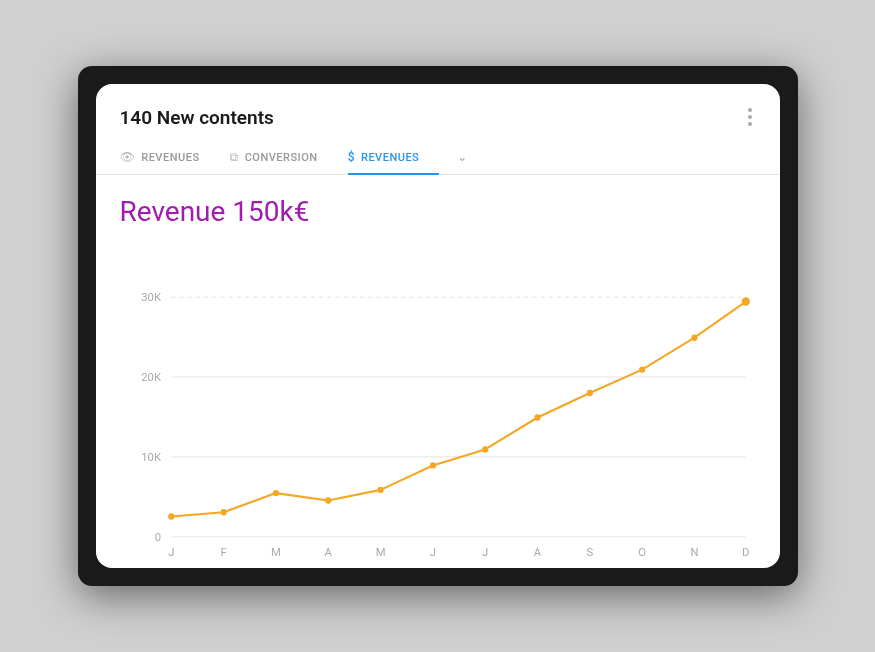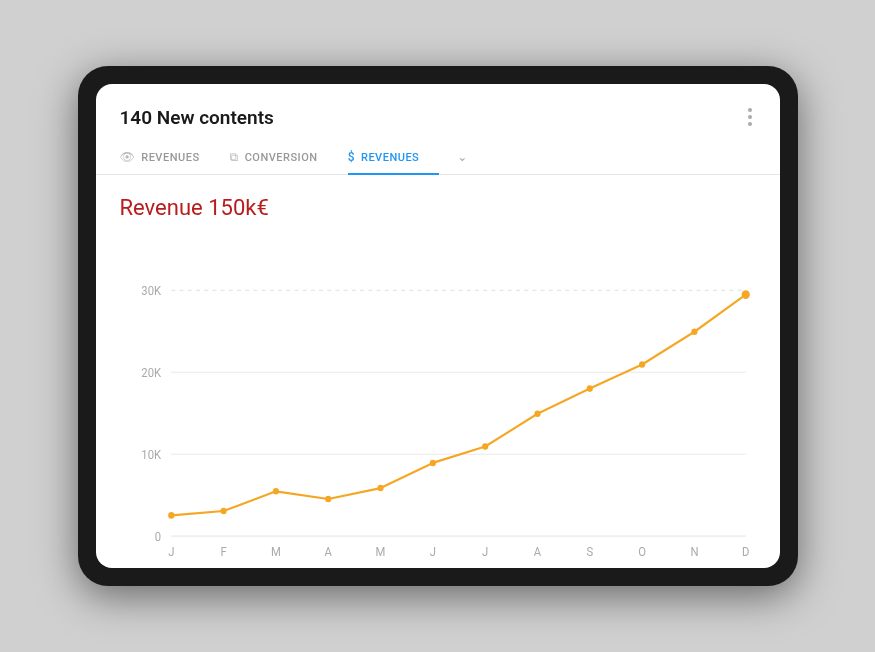--- a/index.html
+++ b/index.html
@@ -9,21 +9,21 @@
       align-items: center;
       justify-content: center;
       width: 875px;
       height: 652px;
       font-family: -apple-system, BlinkMacSystemFont, 'Segoe UI', Roboto, sans-serif;
     }
     .tablet-frame {
       width: 720px;
       height: 520px;
       background: #1a1a1a;
-      border-radius: 30px;
+      border-radius: 14px;
       padding: 18px;
       box-shadow: 0 10px 40px rgba(0,0,0,0.5);
     }
     .tablet-screen {
       width: 100%;
       height: 100%;
       background: #fff;
       border-radius: 16px;
       overflow: hidden;
       display: flex;
@@ -98,23 +98,23 @@
       color: #aaa;
       font-size: 12px;
     }
     .chart-area {
       flex: 1;
       padding: 20px 24px 10px 24px;
       display: flex;
       flex-direction: column;
     }
     .chart-title {
-      font-size: 22px;
+      font-size: 28px;
       font-weight: 400;
-      color: #b91c1c;
+      color: #a21caf;
       margin-bottom: 32px;
     }
     .chart-container {
       flex: 1;
       position: relative;
     }
     svg.chart {
       width: 100%;
       height: 100%;
     }

